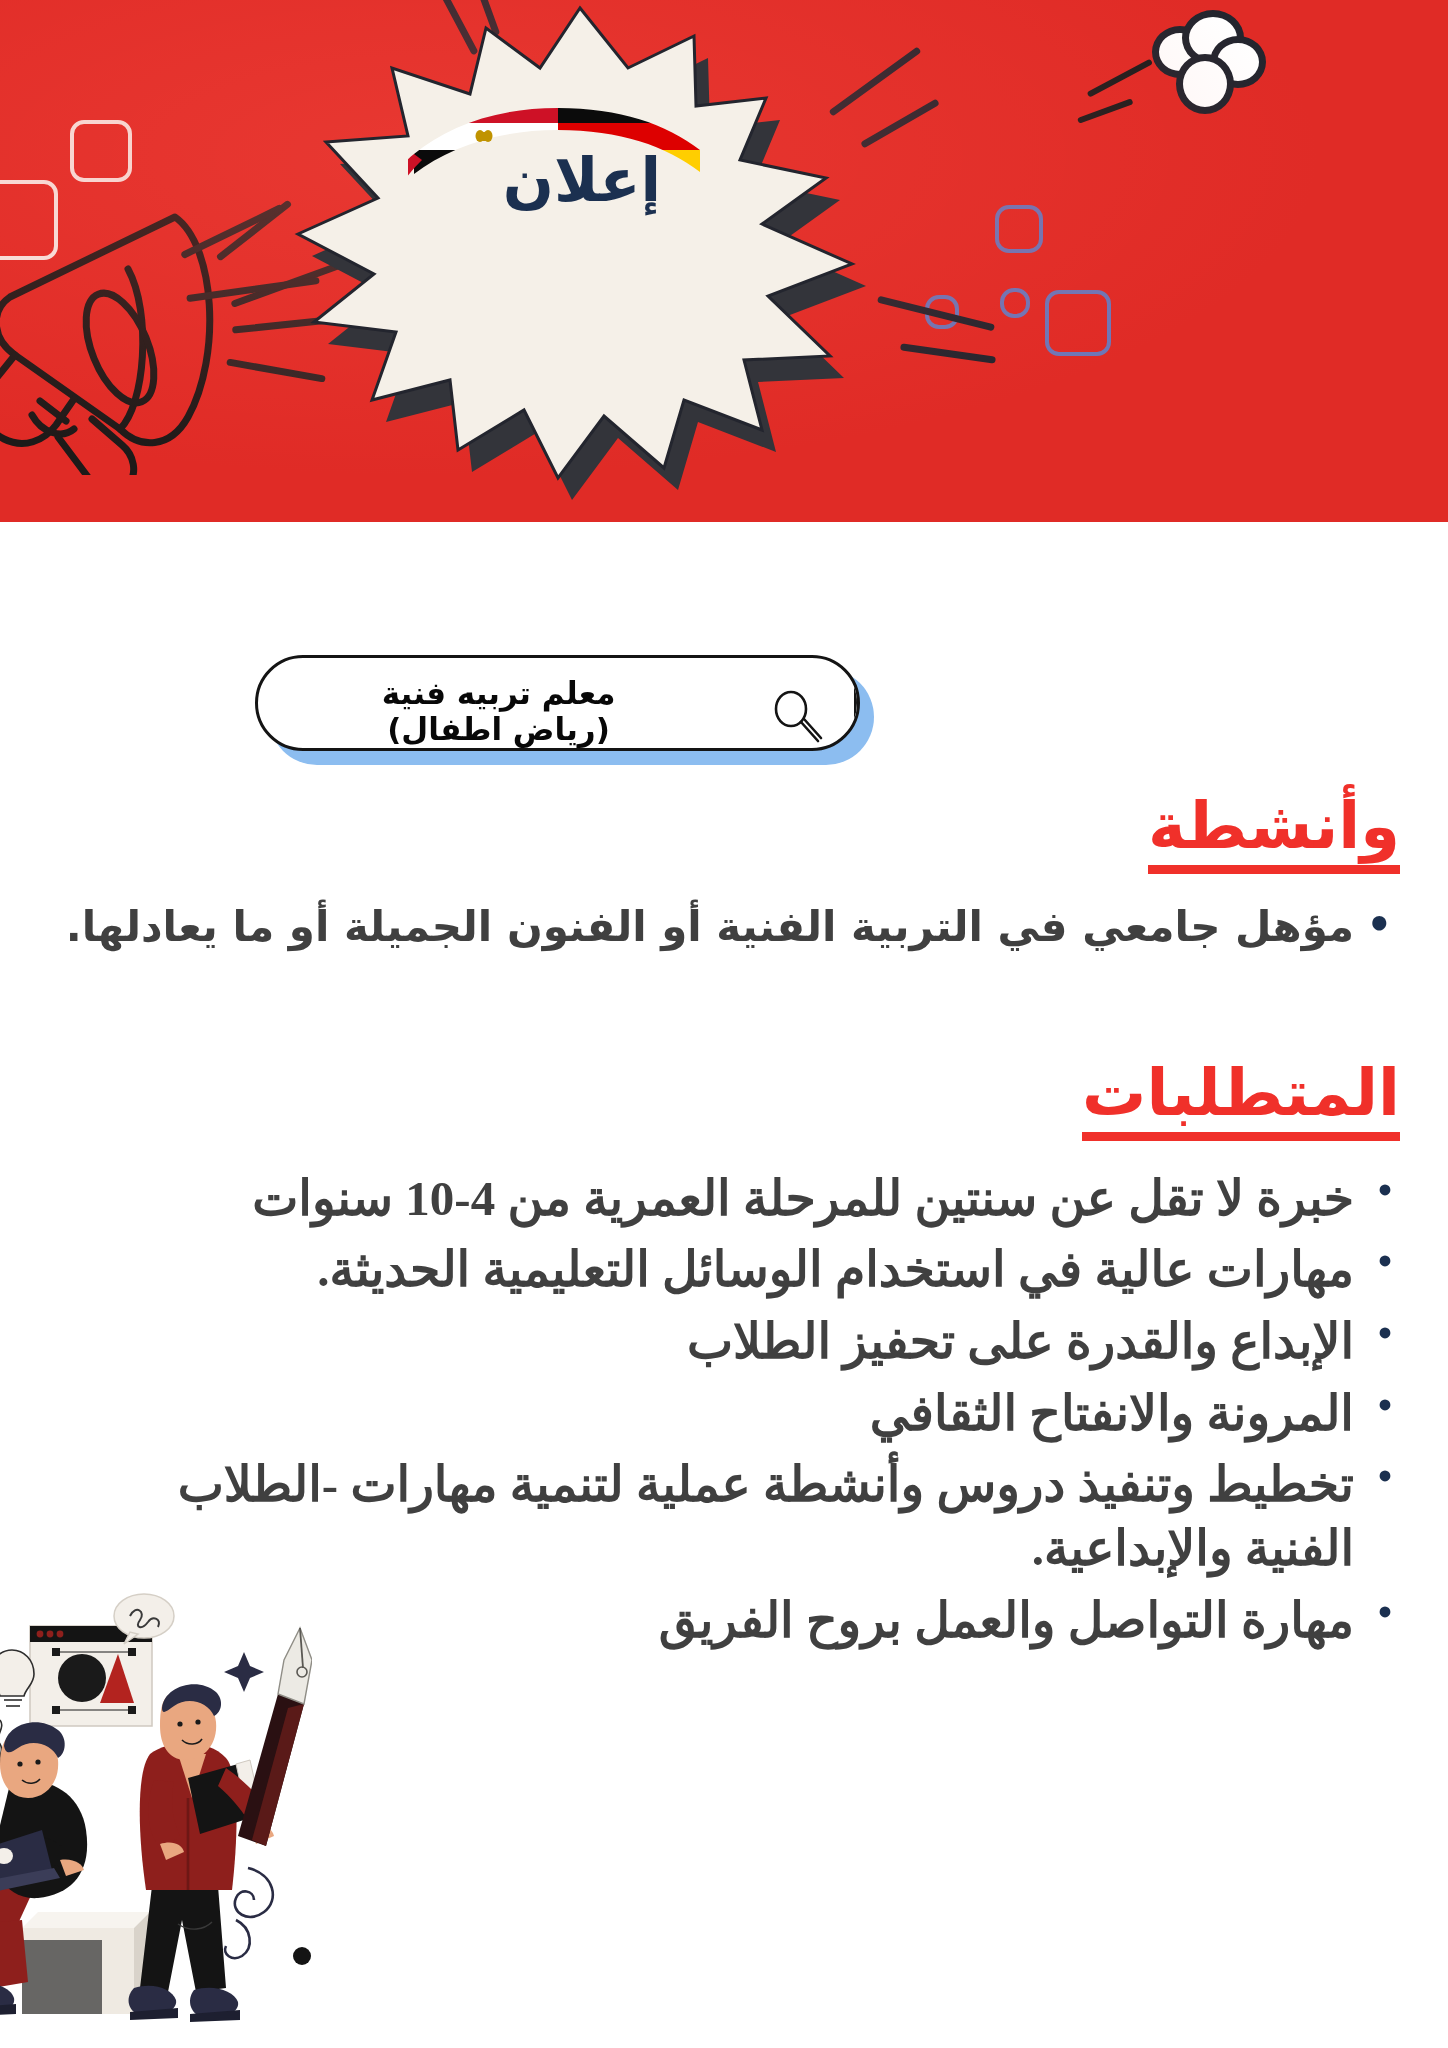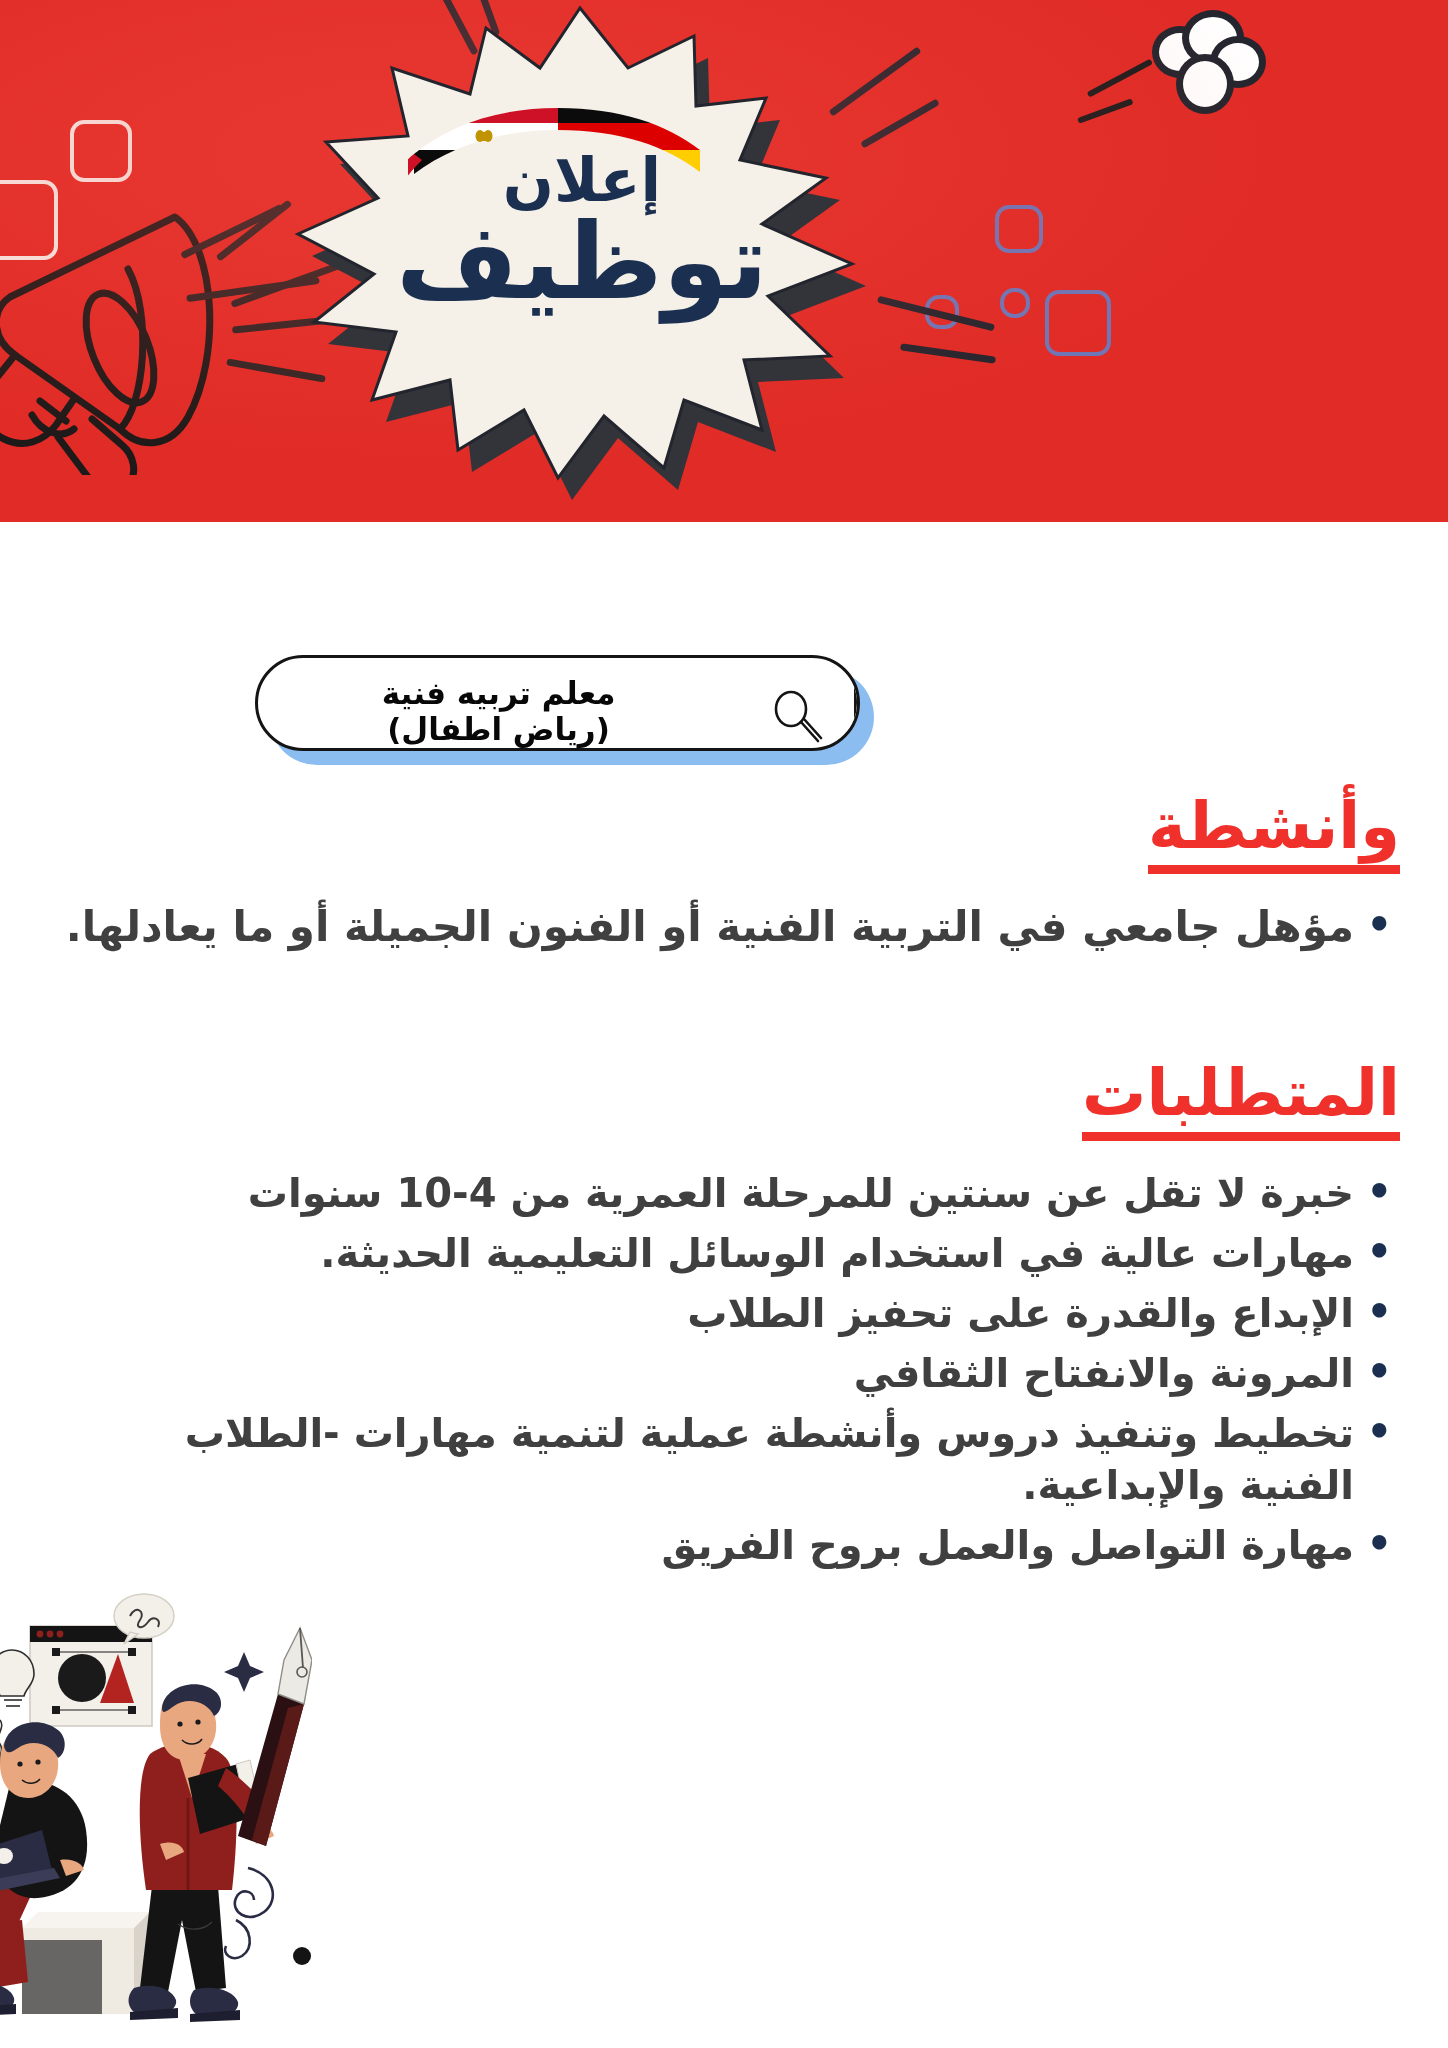--- a/index.html
+++ b/index.html
@@ -142,21 +142,21 @@
   }
   ul.bullets li::before {
     content: "\2022";
     position: absolute;
     right: 4px; top: -2px;
     font-size: 40px; line-height: 1.30;
     color: #1b3050;
   }
 
   ul.bullets.exp li { font-size: 42px; }
-  ul.bullets.req li { font-size: 40px; }
+  ul.bullets.req li { font-size: 49px; font-family: Liberation Serif, serif; }
 
   #exp-section { margin-top: 0; }
   #req-section { margin-top: 102px; padding-left: 12px; }
 
   
   .illustration {
     position: absolute;
     left: -18px; bottom: 0;
     width: 330px; height: 480px;
     z-index: 2;
@@ -256,21 +256,20 @@
         <ellipse cx="80" cy="40" rx="4.5" ry="6"></ellipse>
         <rect x="74.5" y="36" width="3" height="9"></rect>
       </g>
 
       <path d="M6 58 C-4 66 -10 74 -14 80 L-2 82 C4 74 10 68 14 64 Z" fill="#ce1126"></path>
     </svg>
   </div>
 
   <div class="title-block">
     <div class="title-small">إعلان</div>
-    <div class="title-big">توظيف</div>
   </div>
 
   <div class="search-area">
     <div class="search-shadow"></div>
     <div class="search-pill">
       <div class="search-text">
         <span>معلم تربيه فنية</span>
         <span>(رياض اطفال)</span>
       </div>
       <div class="search-btn">

